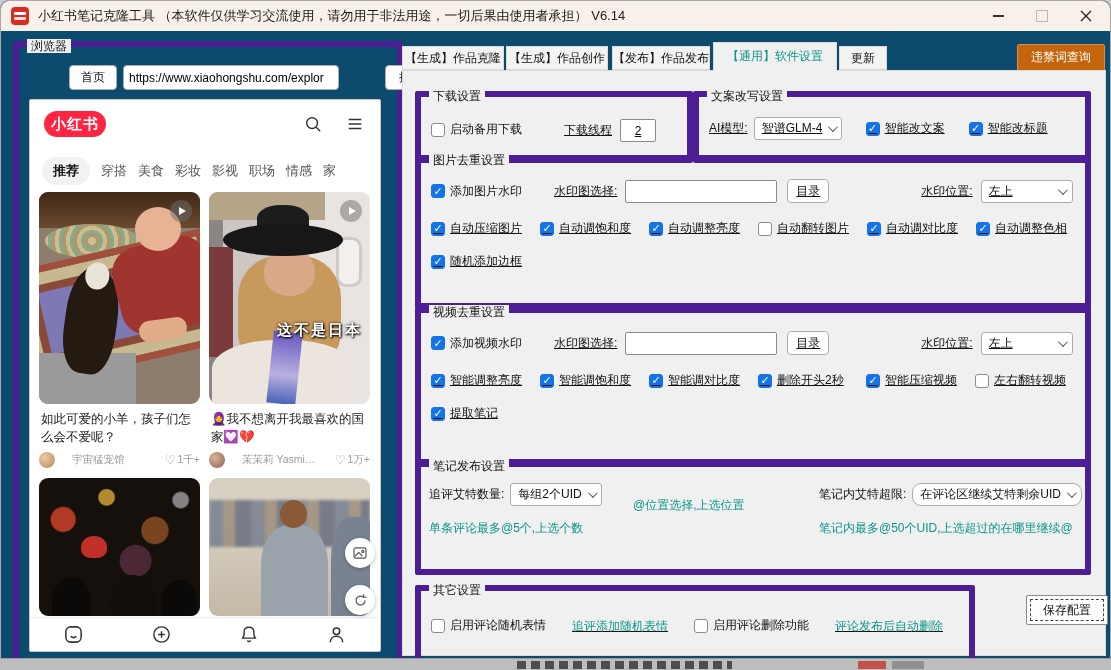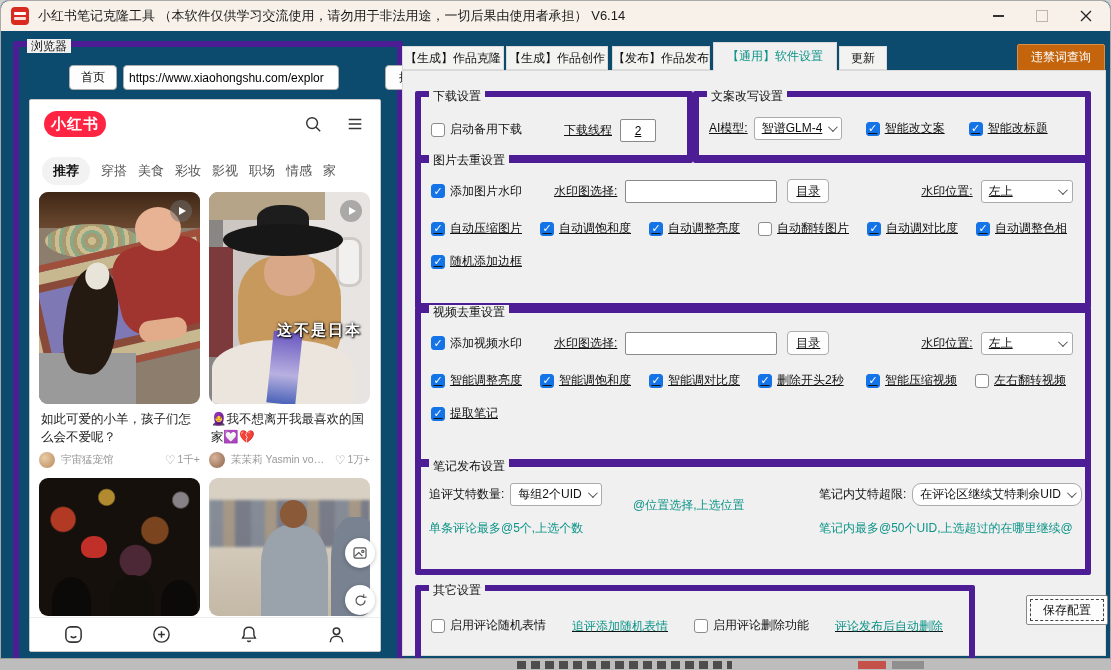--- a/index.html
+++ b/index.html
@@ -56,21 +56,21 @@
             padding:0 12px;box-sizing:border-box;white-space:nowrap;overflow:hidden;font-size:13px;color:#555;}
   .xt{flex:0 0 auto;}
   .xt.active{background:#f2f2f2;border-radius:15px;padding:5px 11px;color:#111;font-weight:bold;}
   .card{position:absolute;width:161px;}
   .cimg{position:relative;width:100%;height:212px;border-radius:9px;overflow:hidden;background:#ddd;}
   .cimg2{position:absolute;width:161px;height:138px;border-radius:9px;overflow:hidden;}
   .play{position:absolute;top:8px;right:8px;width:22px;height:22px;border-radius:50%;background:rgba(110,110,110,.5);
         display:flex;align-items:center;justify-content:center;z-index:5;}
   .play::before{content:"";width:0;height:0;border-left:7px solid #fff;border-top:4.5px solid transparent;border-bottom:4.5px solid transparent;margin-left:2px;}
   .ccap{font-size:12.5px;line-height:1.42;color:#222;margin:7px 2px 5px;}
-  .cmeta{display:flex;align-items:center;gap:6px;font-size:10.5px;color:#999;}
+  .cmeta{display:flex;align-items:center;gap:17px;font-size:10.5px;color:#999;}
   .avatar{width:16px;height:16px;border-radius:50%;flex:0 0 auto;}
   .av1{background:radial-gradient(circle at 35% 35%,#e8cba6,#b98a5a);}
   .av2{background:radial-gradient(circle at 35% 35%,#d8b49a,#8a6248);}
   .cauthor{overflow:hidden;text-overflow:ellipsis;white-space:nowrap;}
   .clikes{margin-left:auto;display:flex;align-items:center;gap:2px;flex:0 0 auto;}
   .heart::before{content:"♡";font-size:12px;color:#999;}
   .xhs-nav{position:absolute;left:0;bottom:0;width:100%;height:33px;background:#fff;border-top:1px solid #ededed;
            display:flex;align-items:center;justify-content:space-around;}
   .nicon{width:22px;height:22px;display:flex;align-items:center;justify-content:center;color:#333;}
   .fab{position:absolute;width:30px;height:30px;border-radius:50%;background:#fff;box-shadow:0 1px 4px rgba(0,0,0,.25);

